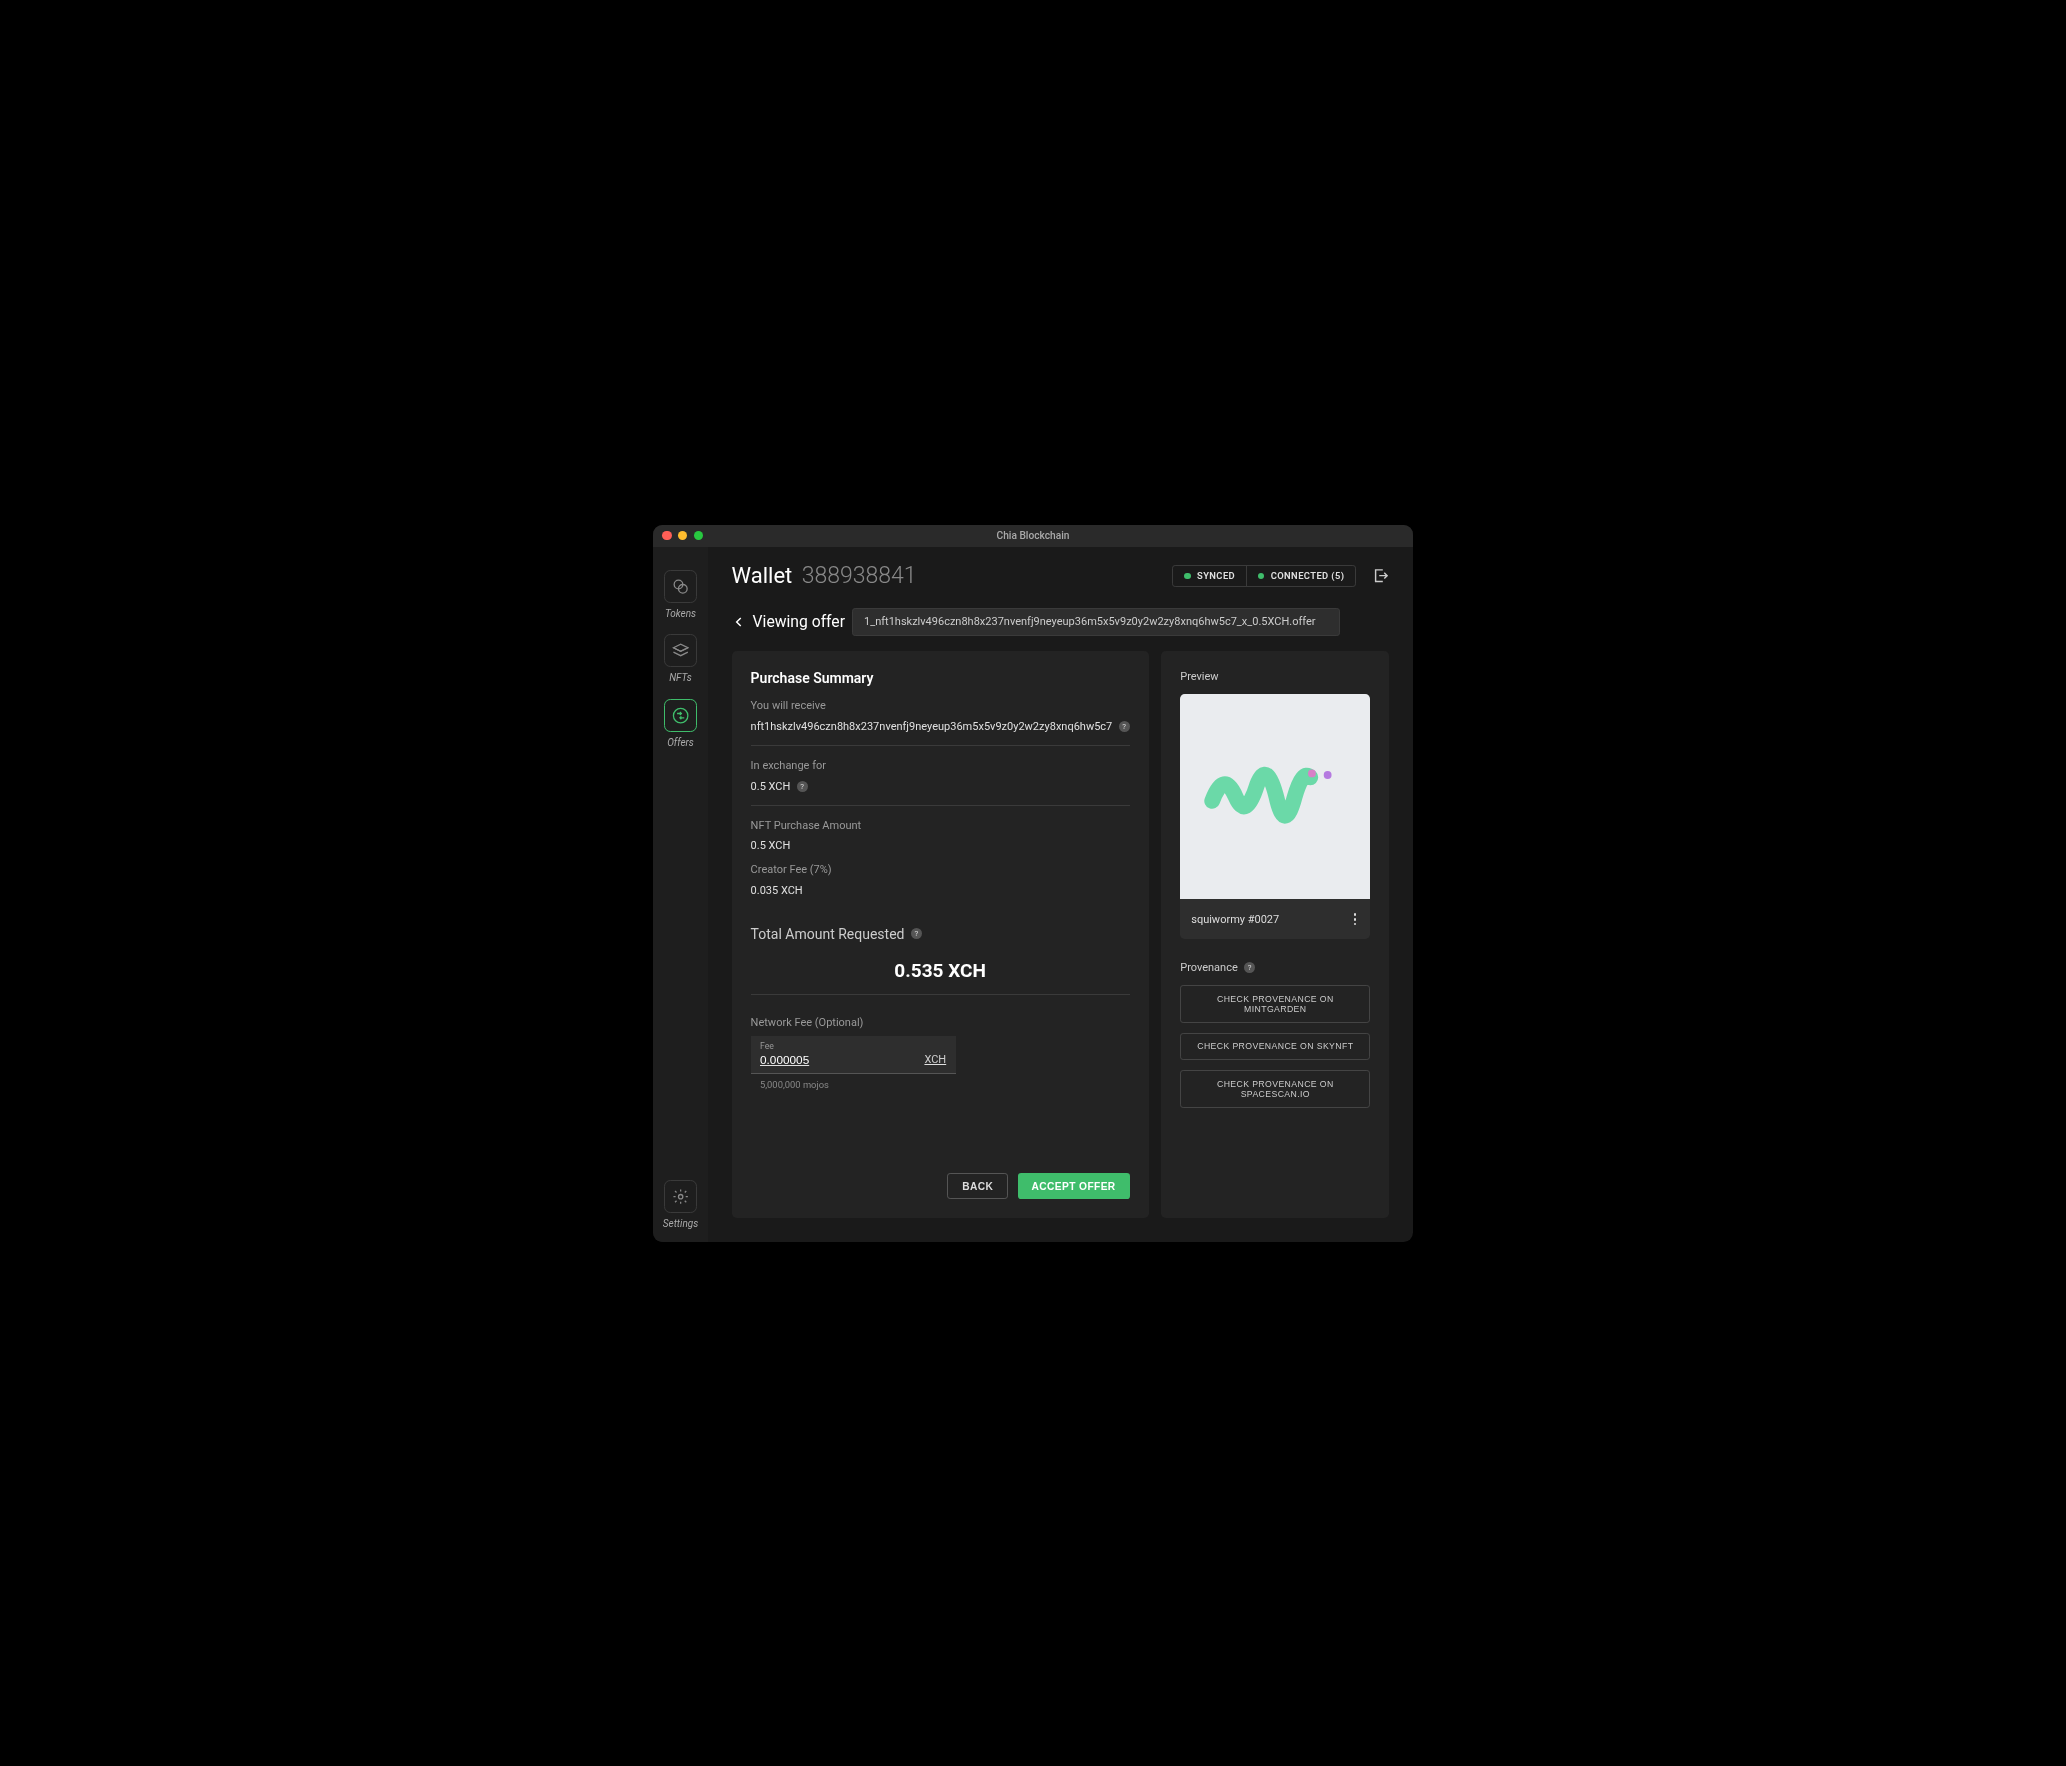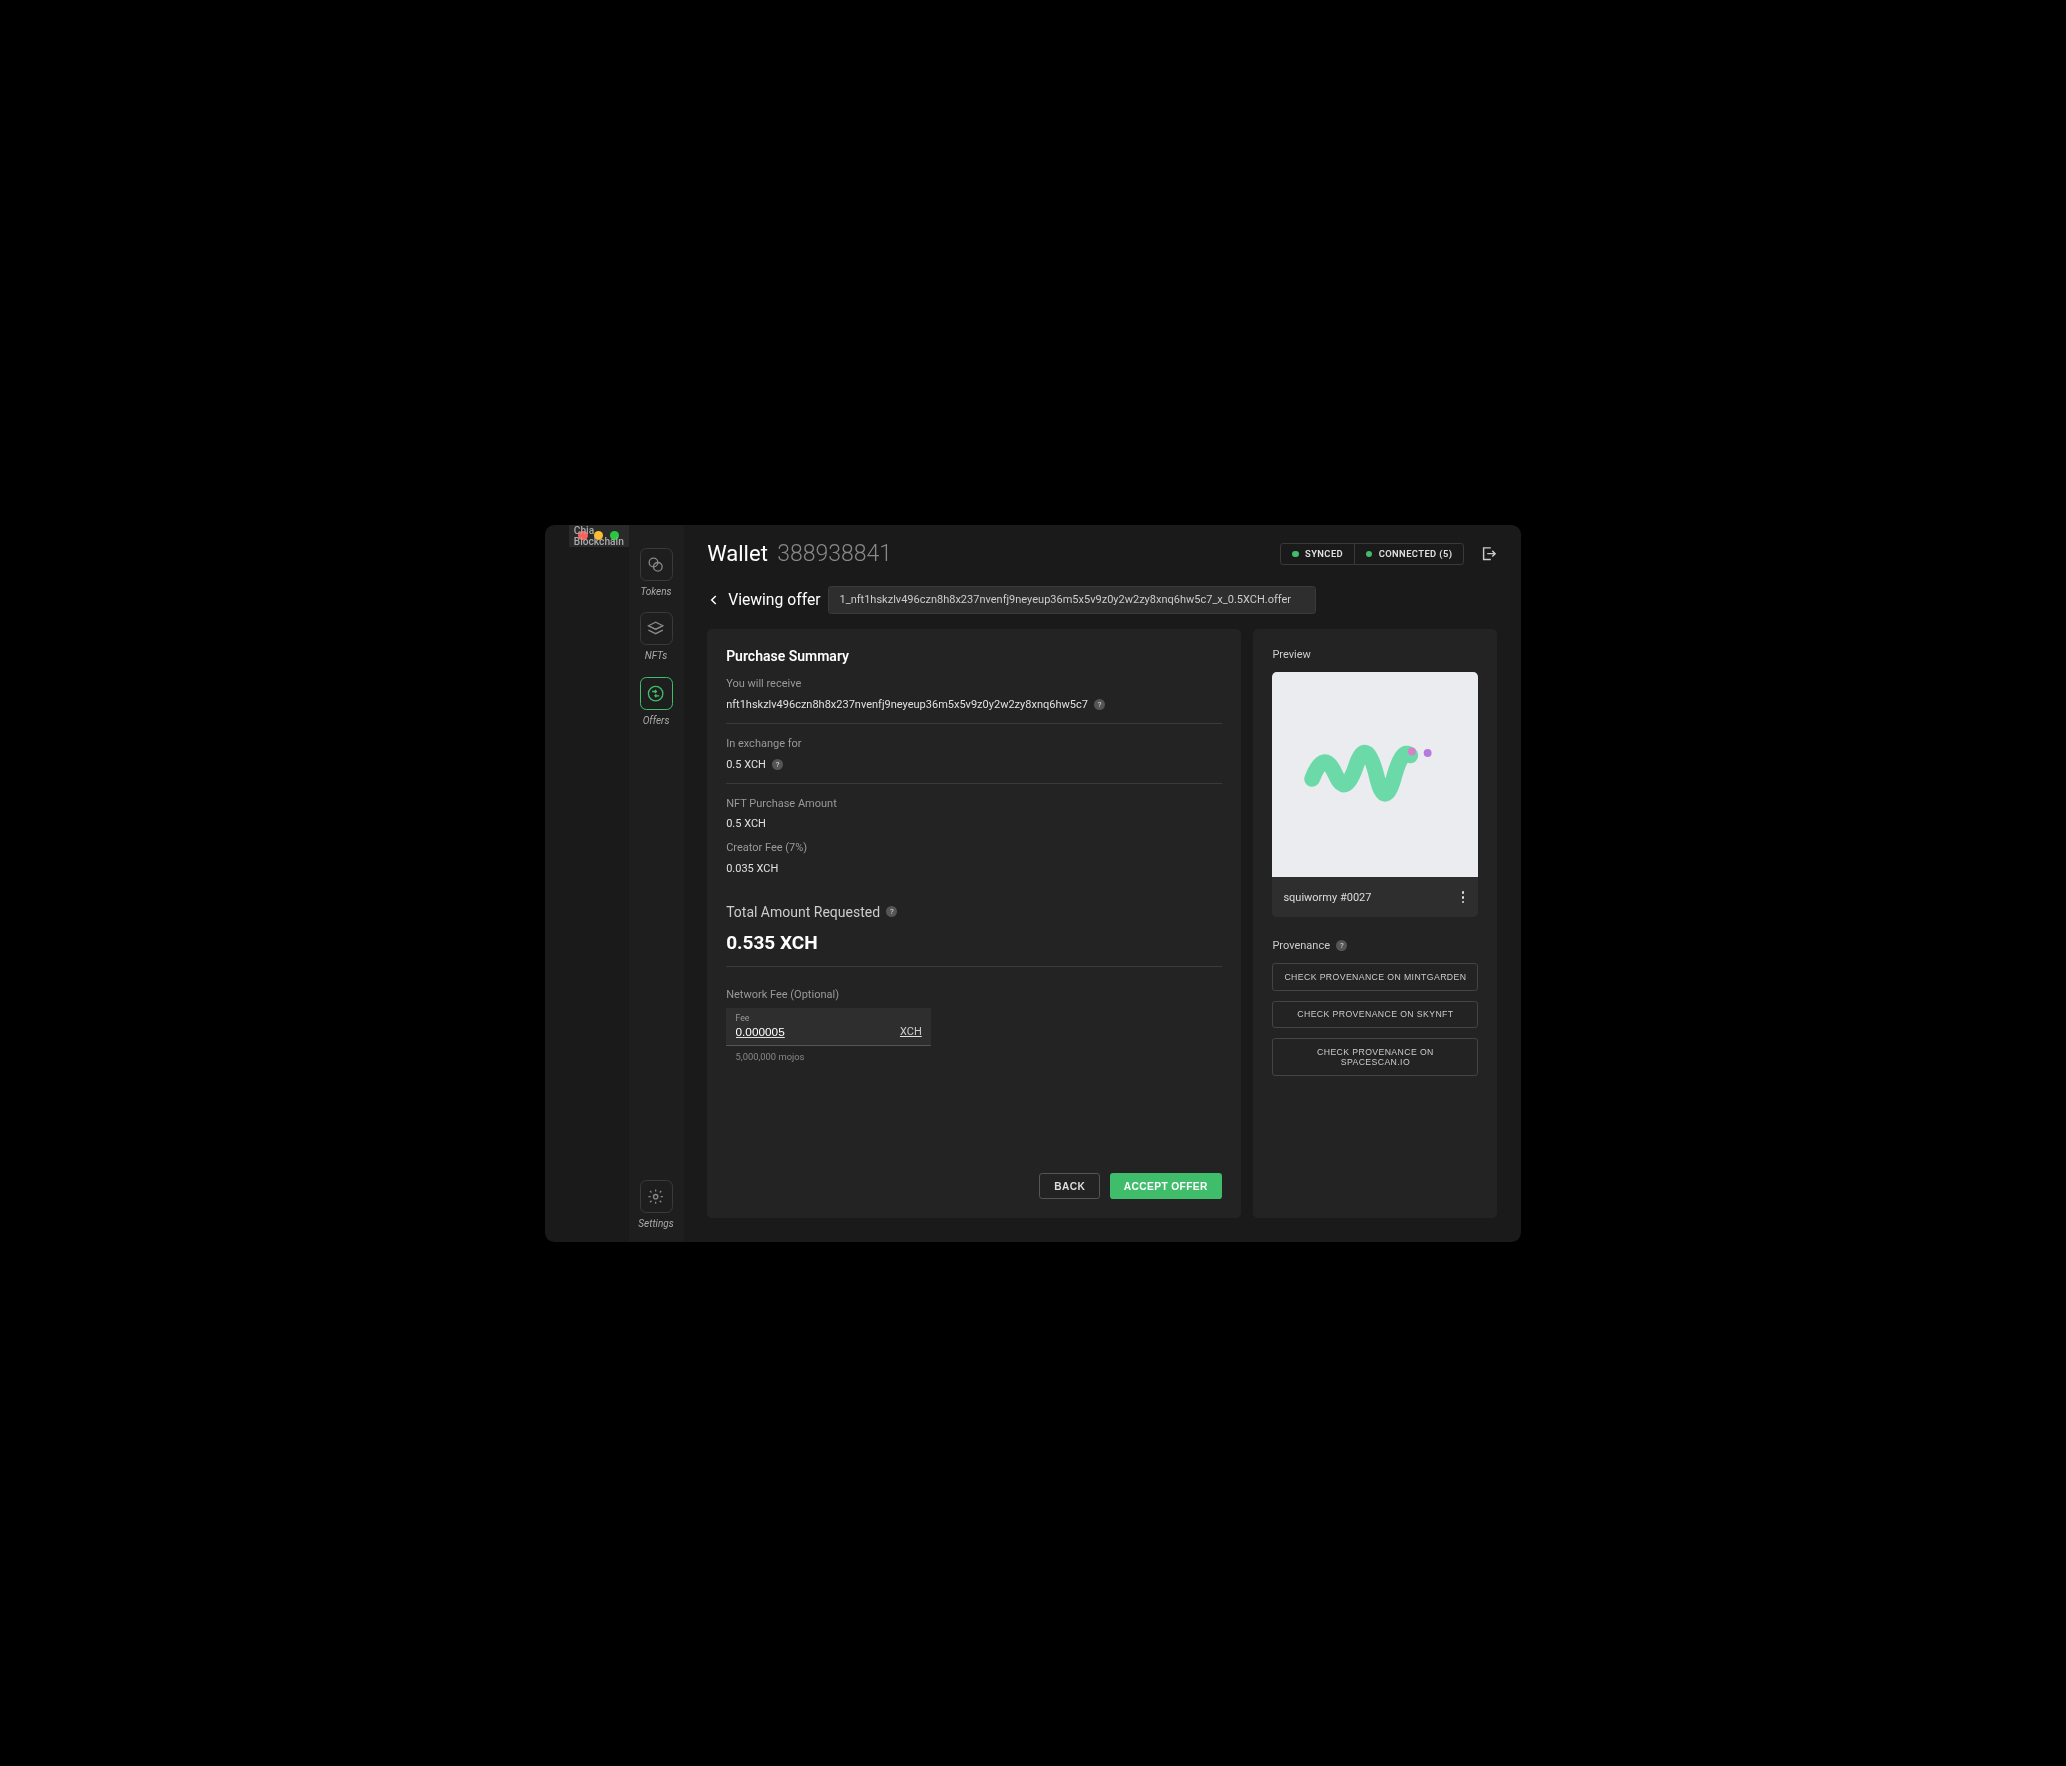--- a/index.html
+++ b/index.html
@@ -6,28 +6,28 @@
 body {
   background: #000;
   font-family: -apple-system, BlinkMacSystemFont, "Segoe UI", Roboto, sans-serif;
   color: #e0e0e0;
   display: flex;
   align-items: center;
   justify-content: center;
   min-height: 100vh;
 }
 .window {
-  width: 976px;
+  width: 760px;
   height: 717px;
   background: #1a1a1a;
   border-radius: 9.4px;
   overflow: hidden;
   display: flex;
+  flex-direction: column;
   box-shadow: 0 15.7px 47px rgba(0,0,0,0.6);
-  padding-left: 24px;
 }
 .titlebar {
   height: 22px;
   background: #2a2a2a;
   display: flex;
   align-items: center;
   padding: 0 9.4px;
   position: relative;
 }
 .traffic-lights { display: flex; gap: 6.3px; }
@@ -170,21 +170,21 @@
 }
 .divider { height: 0.8px; background: #3a3a3a; margin: 12.6px 0; }
 .kv-row { margin-bottom: 11px; }
 .total-label {
   font-size: 14px;
   color: #ccc;
   display: flex;
   align-items: center;
   gap: 6.3px;
 }
-.total-value { font-size: 19px; font-weight: 700; color: #fff; margin-top: 11px; }
+.total-value { font-size: 19px; font-weight: 700; color: #fff; margin-top: 17px; text-align: center; }
 .fee-block { margin-top: 7.9px; }
 .fee-input-wrap {
   background: #2e2e2e;
   border-bottom: 0.8px solid #555;
   padding: 4.7px 9.4px 4.7px 9.4px;
   width: 205px;
   display: flex;
   flex-direction: column;
   position: relative;
 }

